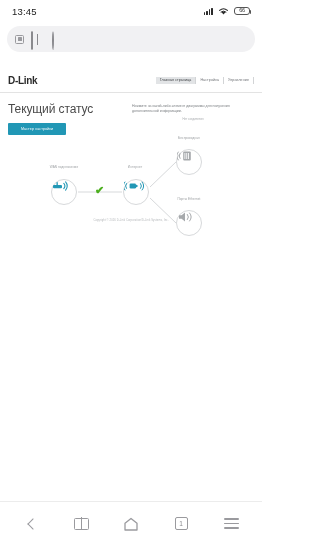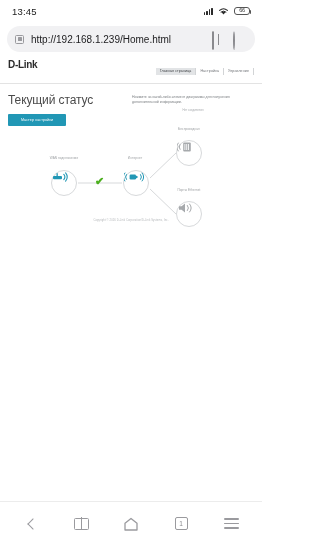--- a/index.html
+++ b/index.html
@@ -54,23 +54,24 @@
   .book-ic { border:1.1px solid #8a8a8e; border-radius:1.5px; width:13px; height:11px; margin-top:1.5px;}
   .book-ic:after{content:"";position:absolute;left:6px;top:1.5px;width:1.1px;height:11px;background:#8a8a8e;}
   .reload-ic {
     width:12px; height:12px; border:1.3px solid #8a8a8e; border-radius:50%;
     margin-top:1px; border-top-color:transparent; transform:rotate(-35deg);
   }
 
   
   .page { position:relative; background:#fff; height:444px; overflow:hidden; }
   .pg-header {
-    height:25px; display:flex; 
+    height:25px; display:flex; align-items:center;
     justify-content:space-between; padding:0 8px;
     border-bottom:1px solid #e3e3e3;
+    margin-top:9px;
   }
   .logo { font-size:10px; font-weight:bold; color:#2b2b2b; letter-spacing:-.3px; }
   .nav { display:flex; align-items:center; }
   .nav-item {
     font-size:3.6px; color:#6f7276; padding:1.5px 4px;
     white-space:nowrap; letter-spacing:.1px;
   }
   .nav-item.active { background:#e2e4e6; color:#3a3d40; }
   .nav-sep { width:1px; height:7px; background:#d2d4d6; }
 
@@ -144,21 +145,20 @@
       </svg>
       <span class="batt">
         <span>66</span>
       </span>
     </div>
   </div>
 
   <div class="urlwrap">
     <div class="urlbar">
       <span class="shield"></span>
-      <span class="urltext">http://192.168.1.239/Home.html</span>
       <span class="ubtn"><span class="book-ic"></span></span>
       <span class="ubtn"><span class="reload-ic"></span></span>
     </div>
   </div>
 
   <div class="page">
 
     <div class="pg-header">
       <div class="logo">D-Link</div>
       <div class="nav">

